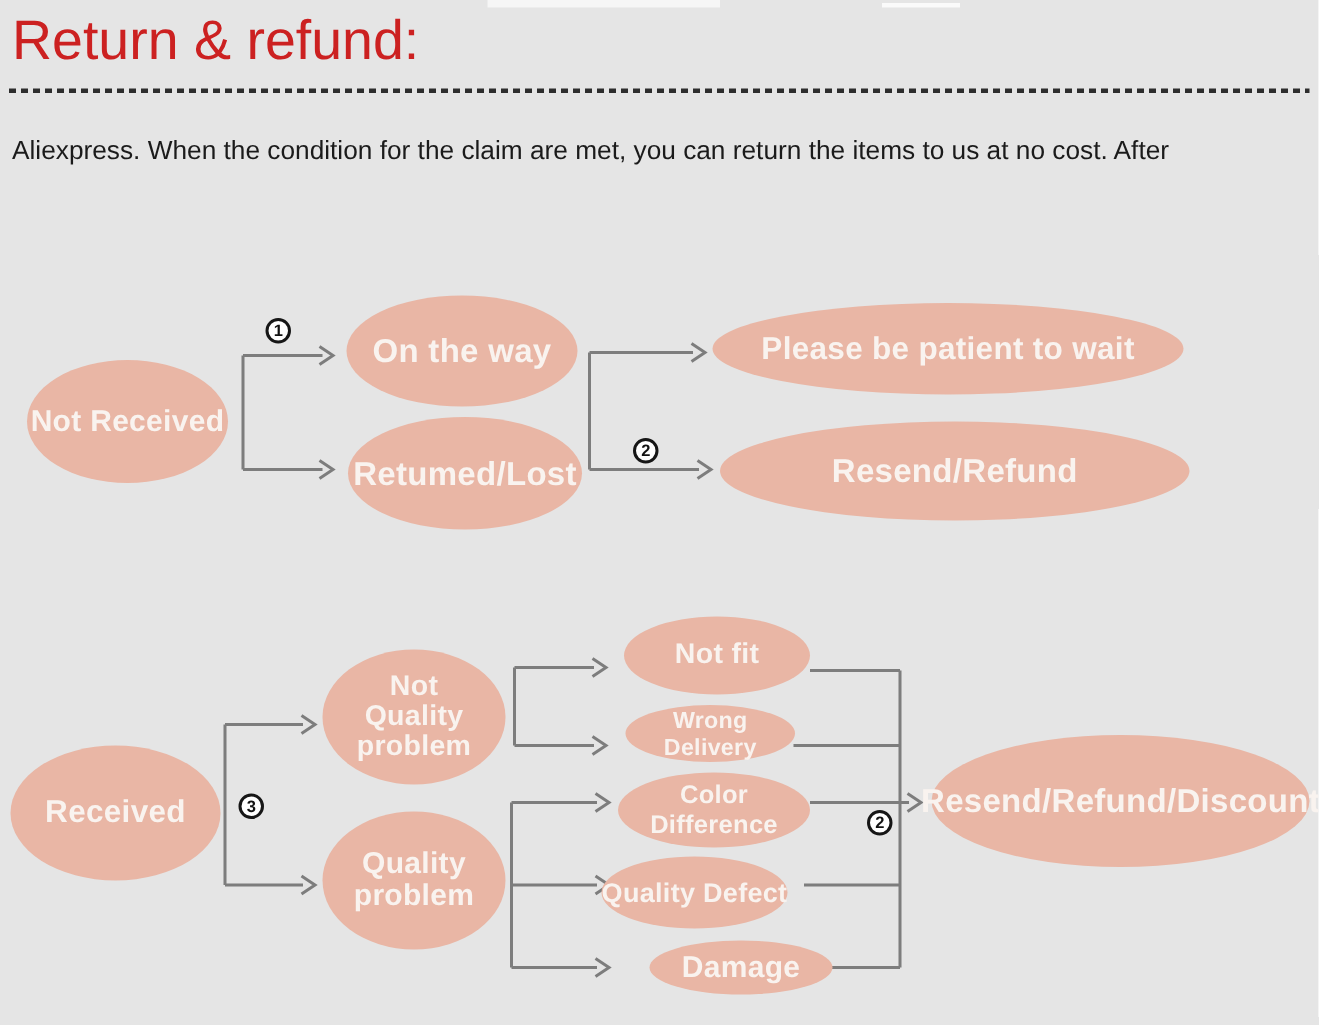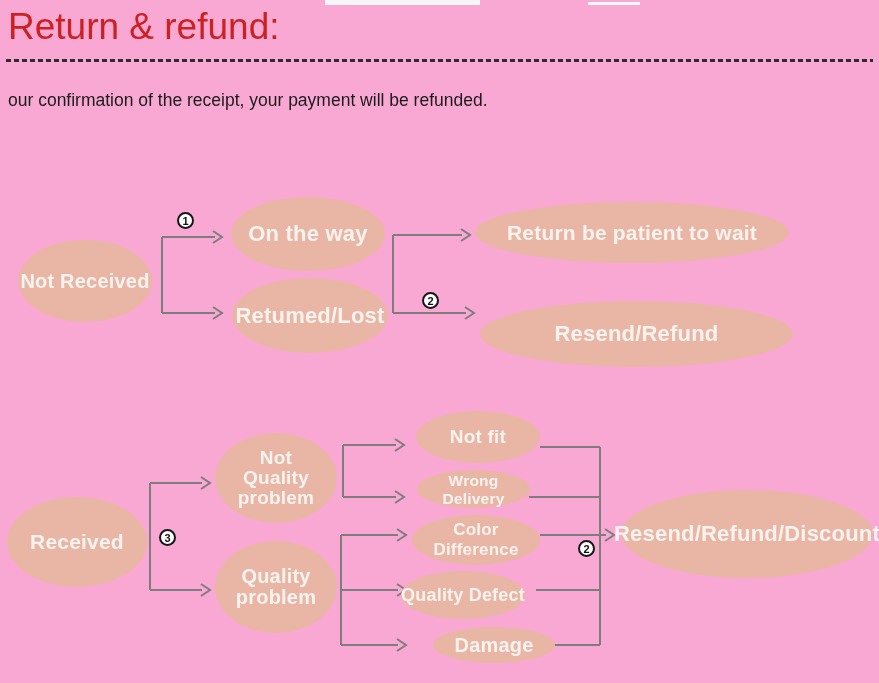--- a/index.html
+++ b/index.html
@@ -1,17 +1,17 @@
 <!DOCTYPE html>
 <html style="--title-red: #cc2121; --ellipse-fill: #e9b6a5; --ellipse-text: #f9f3ef; --body-text: #1b1b1b;"><head>
 <meta charset="utf-8">
 <style>
   html,body{margin:0;padding:0;background:#fff;}
   .canvas{
-    position:relative;width:879px;height:683px;background:#f9a8d4;overflow:hidden;
+    position:relative;width:879px;height:683px;background:#e5e5e5;overflow:hidden;
     font-family:"Liberation Sans",sans-serif;
   }
   .artifact{position:absolute;background:#f6f6f6;}
   .title{
     position:absolute;left:8px;top:6px;margin:0;
     font-size:37px;font-weight:400;letter-spacing:0px;
     color:var(--title-red,#cc2121);
   }
   .dashes{
     position:absolute;left:6px;top:59px;width:867px;height:3px;
@@ -42,21 +42,21 @@
 <div class="canvas">
 
   <div class="artifact" style="left:325px;top:0;width:155px;height:5px;"></div>
   <div class="artifact" style="left:588px;top:2px;width:52px;height:3px;background:#fafafa;"></div>
 
   <h1 class="title">Return &amp; refund:</h1>
 
   <div class="dashes"></div>
 
   <div class="intro">
-    <div class="para-line">our confirmation of the receipt, your payment will be refunded.</div>
+    <div class="para-line">Aliexpress. When the condition for the claim are met, you can return the items to us at no cost. After</div>
   </div>
 
   <svg class="connectors" viewBox="0 0 879 683" fill="none" stroke="#7d7d7d" stroke-width="2">
     <g>
       <path d="M162 237 V313 M162 237 H215 M162 313 H215"></path>
       <path d="M213 231 L222 237 L213 243"></path>
       <path d="M213 307 L222 313 L213 319"></path>
       <path d="M393 235 V313 M393 235 H462 M393 313 H466"></path>
       <path d="M461 229 L470 235 L461 241"></path>
       <path d="M465 307 L474 313 L465 319"></path>
@@ -80,23 +80,23 @@
   <div class="node" style="left:18px;top:240px;width:134px;height:82px;font-size:20px;">
     <span>Not Received</span>
   </div>
   <div class="node" style="left:231px;top:197px;width:154px;height:74px;font-size:22px;">
     <span>On the way</span>
   </div>
   <div class="node" style="left:232px;top:278px;width:156px;height:75px;font-size:22px;">
     <span>Retumed/Lost</span>
   </div>
   <div class="node" style="left:475px;top:202px;width:314px;height:61px;font-size:21px;">
-    <span>Return be patient to wait</span>
+    <span>Please be patient to wait</span>
   </div>
-  <div class="node" style="left:480px;top:301px;width:313px;height:66px;font-size:22px;">
+  <div class="node" style="left:480px;top:281px;width:313px;height:66px;font-size:22px;">
     <span>Resend/Refund</span>
   </div>
 
   <div class="node" style="left:7px;top:497px;width:140px;height:90px;font-size:21px;">
     <span>Received</span>
   </div>
   <div class="node" style="left:215px;top:433px;width:122px;height:90px;font-size:19px;line-height:20px;">
     <span>Not</span>
     <span>Quality</span>
     <span>problem</span>

